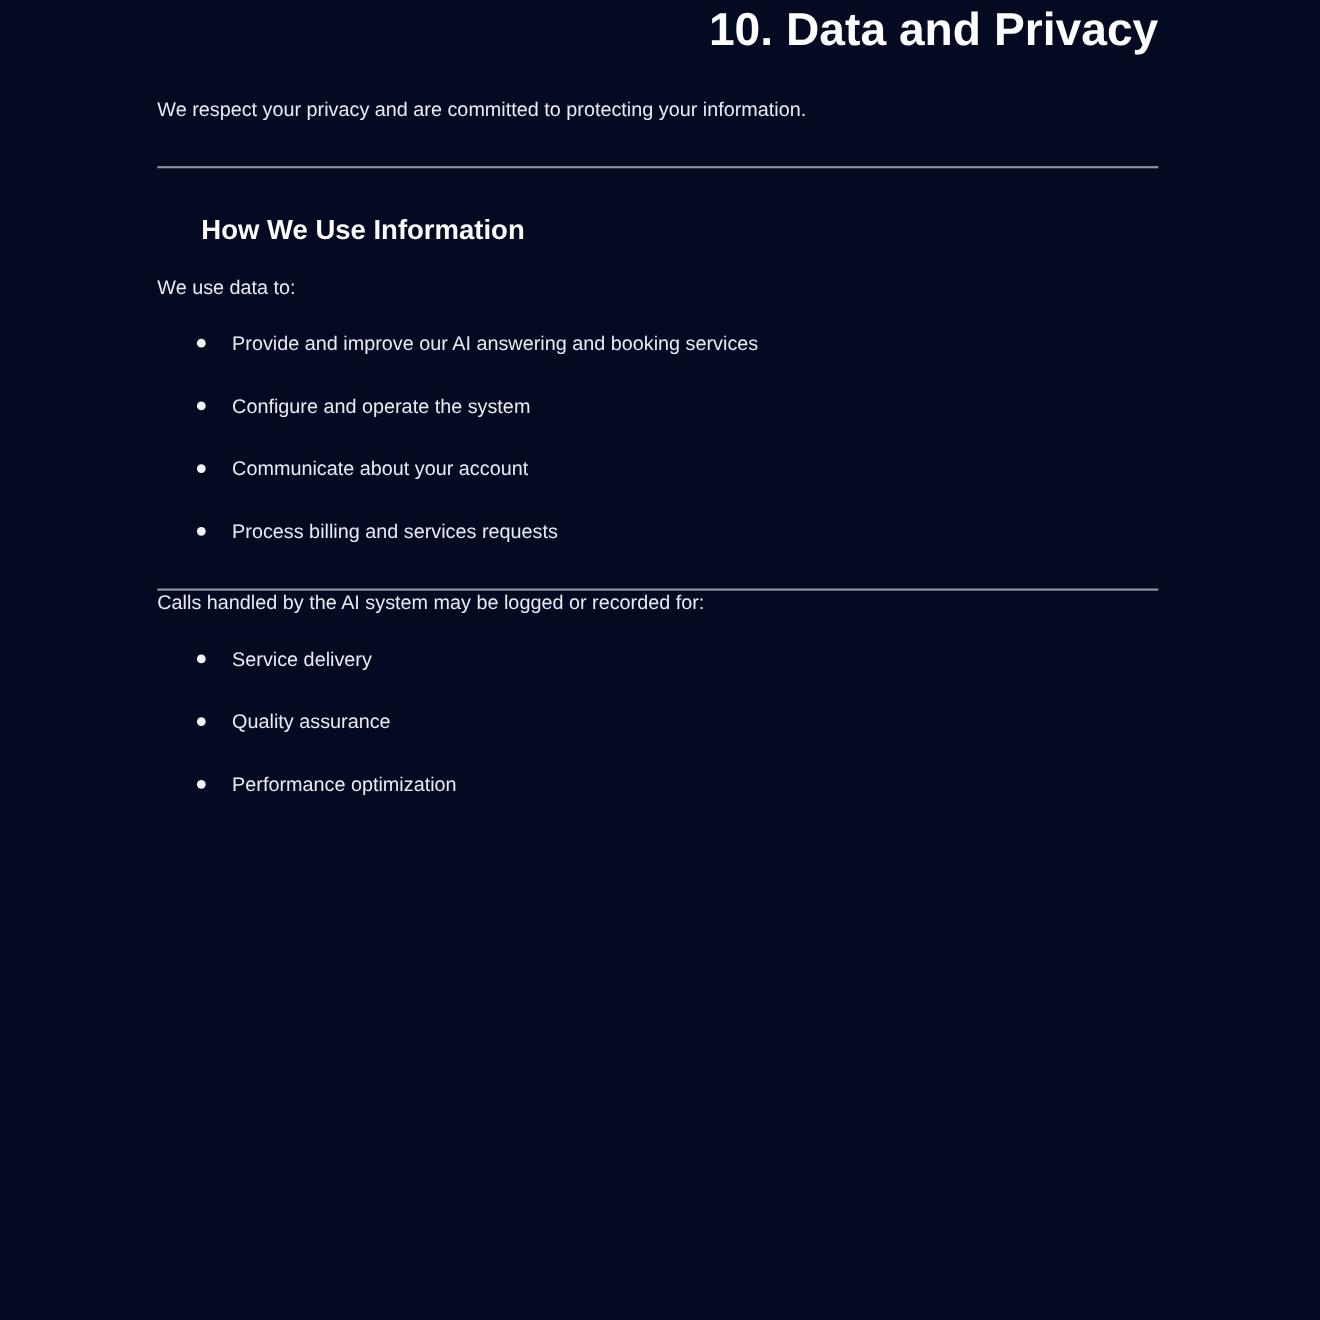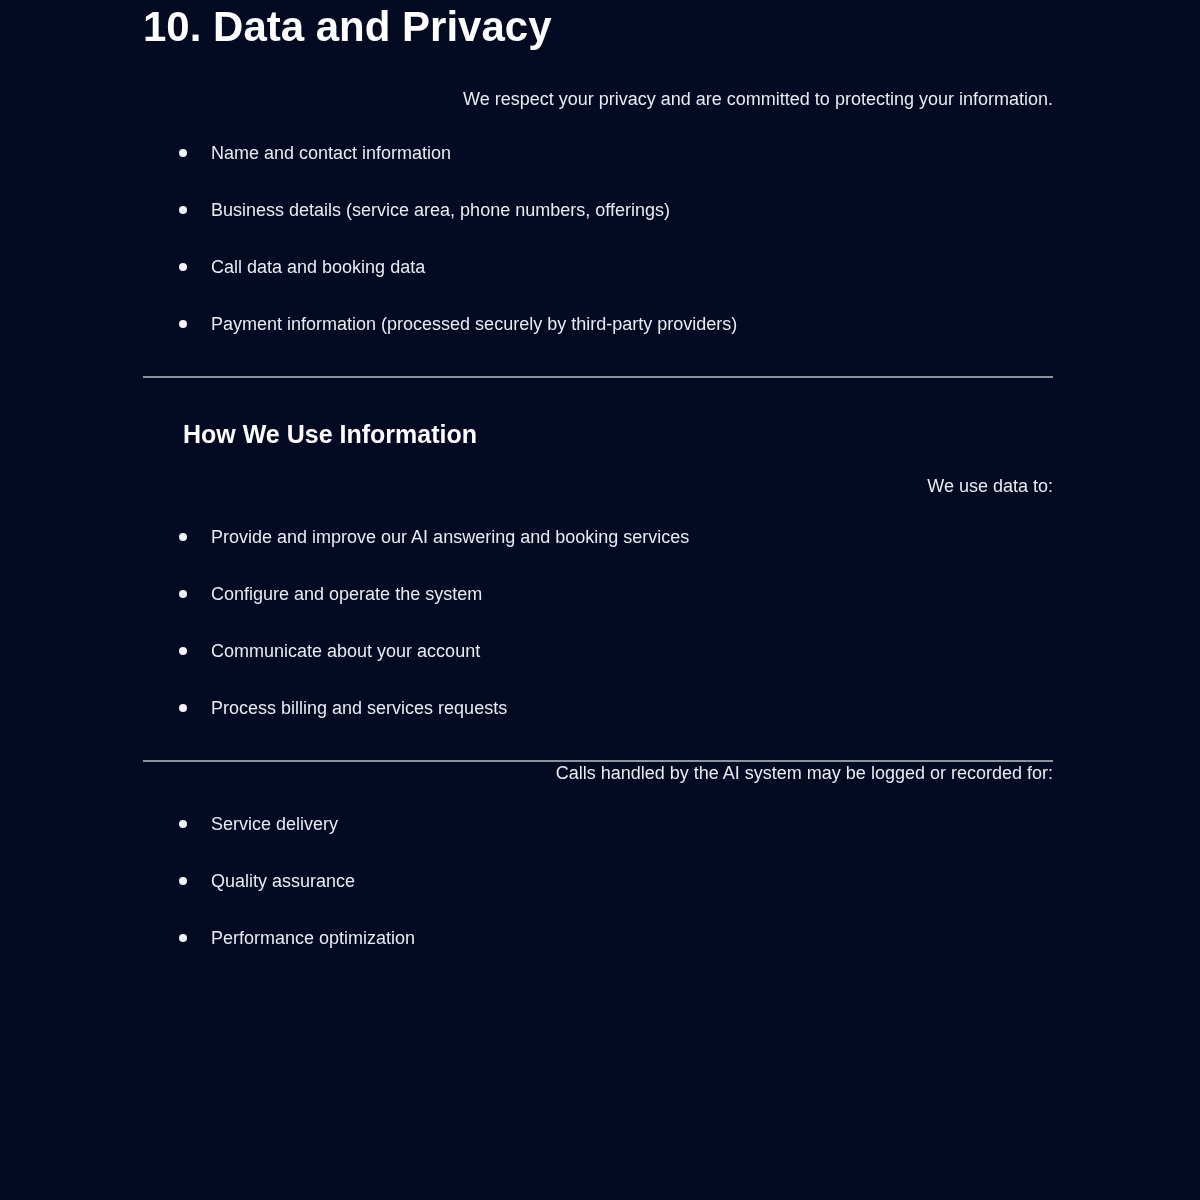--- a/index.html
+++ b/index.html
@@ -17,28 +17,28 @@
   }
   .page {
     padding: 2px 147px 0 143px;
   }
   h1 {
     margin: 0 0 36px 0;
     font-size: 42px;
     line-height: 1.18;
     font-weight: 700;
     color: #fdfdfe;
+    text-align: right;
   }
   p.body-text {
     margin: 0 0 31px 0;
     font-size: 18px;
     line-height: 23px;
     font-weight: 400;
     color: #e9ebf3;
-    text-align: right;
   }
   p.lead {
     margin-bottom: 28px;
   }
   h2 {
     margin: 0 0 26px 0;
     font-size: 25px;
     line-height: 29px;
     font-weight: 700;
     color: #fdfdfe;
@@ -79,26 +79,20 @@
 </head>
 <body>
 
 <div class="page">
 
   <h1>10. Data and Privacy</h1>
 
   <p class="body-text">We respect your privacy and are committed to protecting your information.</p>
 
   <section>
-    <ul class="bullet-list">
-      <li>Name and contact information</li>
-      <li>Business details (service area, phone numbers, offerings)</li>
-      <li>Call data and booking data</li>
-      <li>Payment information (processed securely by third-party providers)</li>
-    </ul>
   </section>
 
   <hr class="divider">
 
   <section>
     <h2 class="after-divider">How We Use Information</h2>
     <p class="body-text lead">We use data to:</p>
     <ul class="bullet-list">
       <li>Provide and improve our AI answering and booking services</li>
       <li>Configure and operate the system</li>

